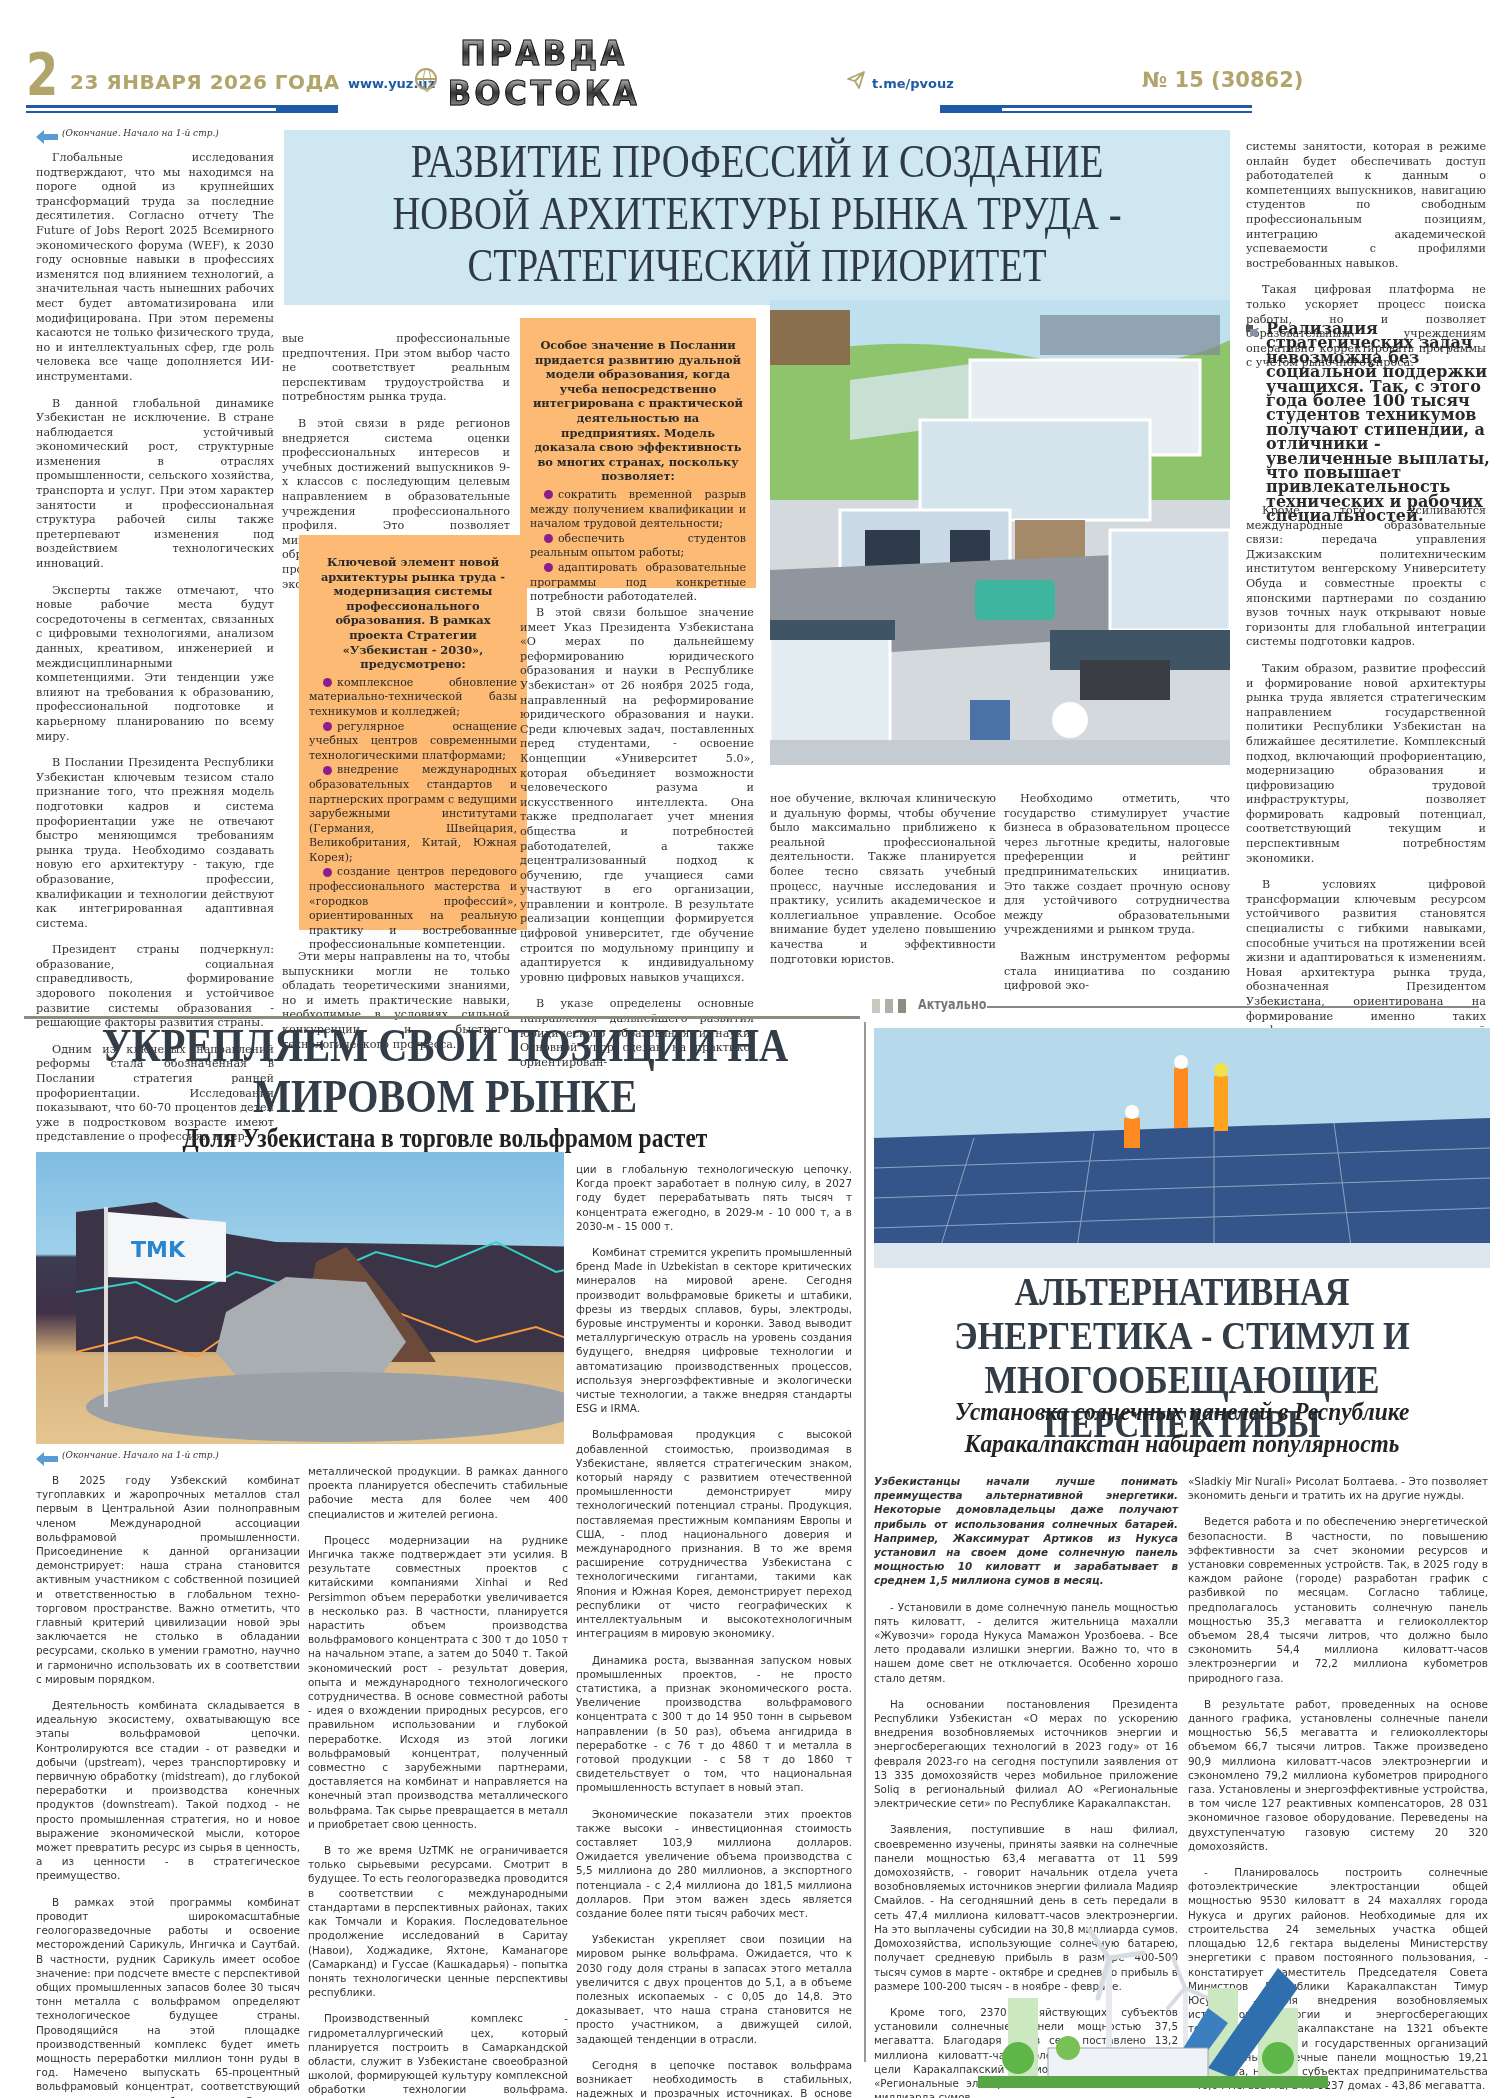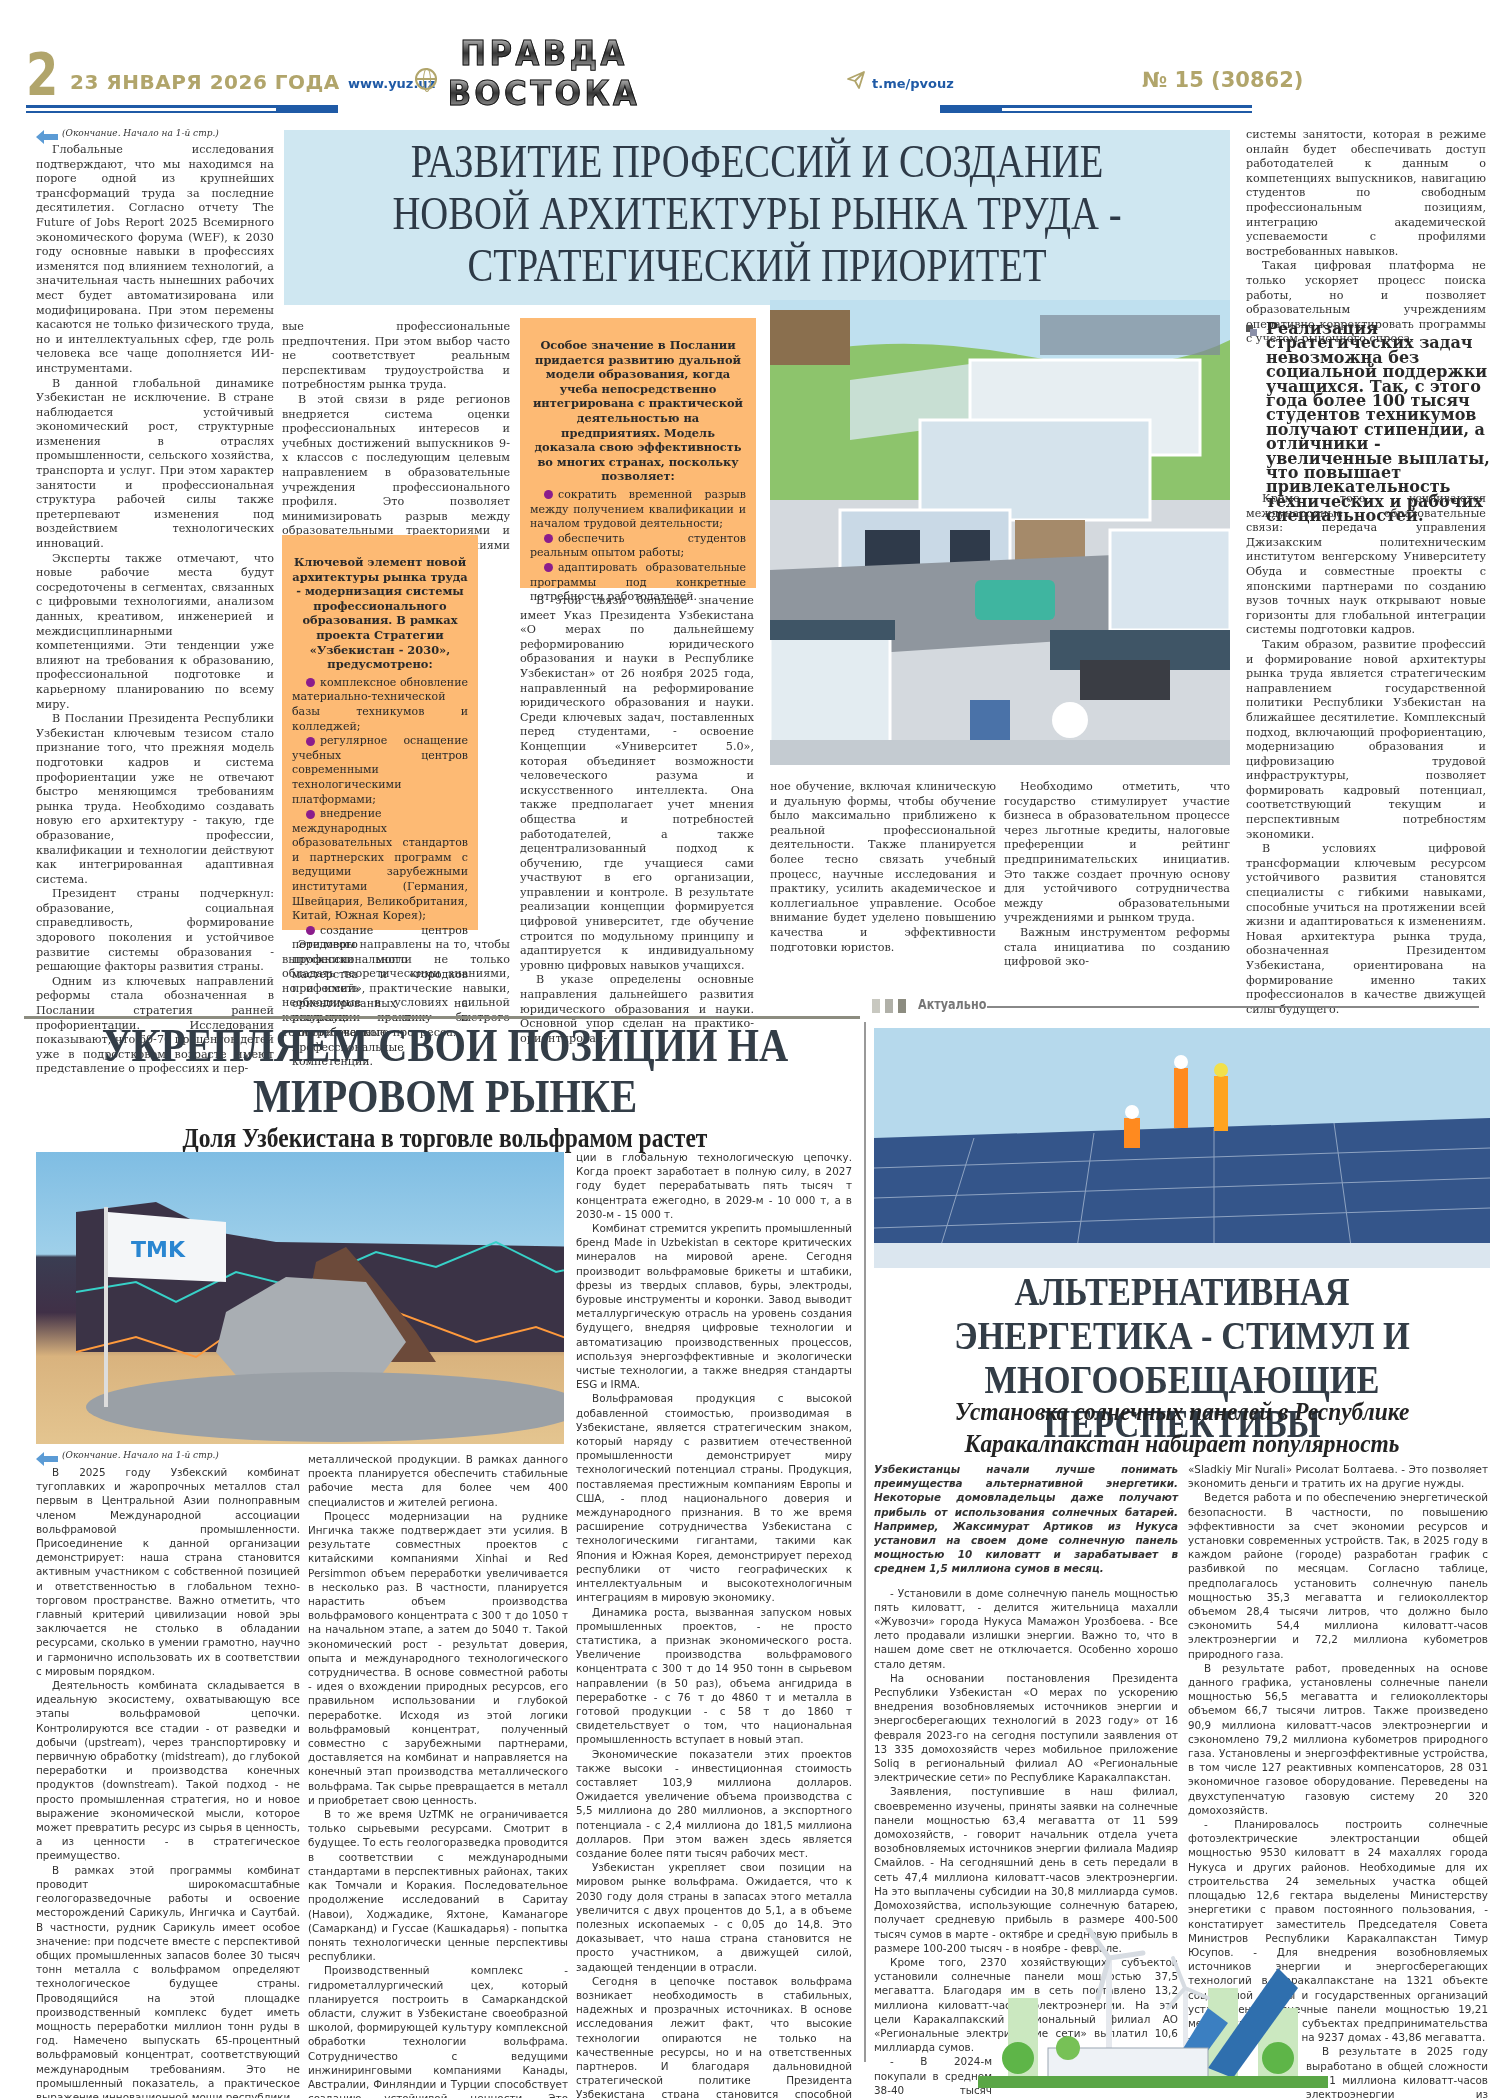--- a/index.html
+++ b/index.html
@@ -21,21 +21,21 @@
   .logo span { font-family: "DejaVu Sans", sans-serif; font-weight: bold; font-size: 34px; line-height: 40px; letter-spacing: 4px; color: #555; background: linear-gradient(#eee, #333 50%, #bbb); -webkit-background-clip: text; background-clip: text; color: transparent; -webkit-text-stroke: 1px #111; transform: scaleX(0.9); }
   .tg-icon { position: absolute; left: 846px; top: 70px; width: 20px; height: 20px; }
   .tg { position: absolute; left: 872px; top: 76px; font-family: "DejaVu Sans", sans-serif; font-weight: bold; font-size: 13px; color: #1f5aa6; }
   .issue { position: absolute; left: 1142px; top: 68px; font-family: "DejaVu Sans", sans-serif; font-weight: bold; font-size: 21px; color: #b1a56b; }
   .rule-right { position: absolute; left: 940px; top: 105px; width: 312px; height: 8px; }
   .rule-right .l1 { position: absolute; left: 0; top: 0; width: 312px; height: 3px; background: #1f5aa6; }
   .rule-right .l2 { position: absolute; left: 62px; top: 6px; width: 250px; height: 2px; background: #1f5aa6; }
   .rule-right .l3 { position: absolute; left: 0; top: 3px; width: 62px; height: 5px; background: #1f5aa6; }
 
   .col { position: absolute; font-size: 11.2px; line-height: 14.6px; text-align: justify; hyphens: auto; color: #333; }
-  .col p { text-indent: 16px; }
+  .col p { text-indent: 16px; margin-top: 12px; }
   .cont { font-style: italic; font-size: 9px; line-height: 11px; padding-left: 26px; position: relative; margin-bottom: 4px; }
   .cont .arrow { position: absolute; left: 0; top: 2px; width: 22px; height: 14px; }
   .sans { font-family: "DejaVu Sans", sans-serif; font-size: 10.4px; line-height: 14.2px; }
 
   .banner1 { position: absolute; left: 284px; top: 130px; width: 946px; height: 175px; background: #cfe7f1; }
   .h1 { position: absolute; font-family: "Liberation Serif", serif; color: #2e3a47; text-align: center; font-weight: normal; }
   .h1-a { left: 284px; top: 136px; width: 946px; font-size: 46px; line-height: 52px; transform: scaleX(0.84); }
   .box { position: absolute; background: #fdba74; padding: 20px 10px; font-size: 11px; line-height: 14.6px; }
   .box .lead { font-weight: bold; text-align: center; font-size: 11.4px; line-height: 14.6px; margin-bottom: 4px; }
   .box .bul { text-align: justify; text-indent: 14px; }
@@ -109,21 +109,21 @@
   <p>В Послании Президента Республики Узбекистан ключевым тезисом стало признание того, что прежняя модель подготовки кадров и система профориентации уже не отвечают быстро меняющимся требованиям рынка труда. Необходимо создавать новую его архитектуру - такую, где образование, профессии, квалификации и технологии действуют как интегрированная адаптивная система.</p>
   <p>Президент страны подчеркнул: образование, социальная справедливость, формирование здорового поколения и устойчивое развитие системы образования - решающие факторы развития страны.</p>
   <p>Одним из ключевых направлений реформы стала обозначенная в Послании стратегия ранней профориентации. Исследования показывают, что 60-70 процентов детей уже в подростковом возрасте имеют представление о профессиях и пер-</p>
 </div>
 
 <div class="col" style="left:282px; top:320px; width:228px;">
   <p style="text-indent:0">вые профессиональные предпочтения. При этом выбор часто не соответствует реальным перспективам трудоустройства и потребностям рынка труда.</p>
   <p>В этой связи в ряде регионов внедряется система оценки профессиональных интересов и учебных достижений выпускников 9-х классов с последующим целевым направлением в образовательные учреждения профессионального профиля. Это позволяет минимизировать разрыв между образовательными траекториями и профессиональными ожиданиями экономики.</p>
 </div>
 
-<div class="box" style="left:282px; top:535px; width:196px; height:395px;">
+<div class="box" style="left:299px; top:535px; width:228px; height:395px;">
   <div class="lead">Ключевой элемент новой архитектуры рынка труда - модернизация системы профессионального образования. В рамках проекта Стратегии «Узбекистан - 2030», предусмотрено:</div>
   <div class="bul"><span class="dot"></span><span>комплексное обновление материально-технической базы техникумов и колледжей;</span></div>
   <div class="bul"><span class="dot"></span><span>регулярное оснащение учебных центров современными технологическими платформами;</span></div>
   <div class="bul"><span class="dot"></span><span>внедрение международных образовательных стандартов и партнерских программ с ведущими зарубежными институтами (Германия, Швейцария, Великобритания, Китай, Южная Корея);</span></div>
   <div class="bul"><span class="dot"></span><span>создание центров передового профессионального мастерства и «городков профессий», ориентированных на реальную практику и востребованные профессиональные компетенции.</span></div>
 </div>
 
 <div class="col" style="left:282px; top:938px; width:228px;">
   <p>Эти меры направлены на то, чтобы выпускники могли не только обладать теоретическими знаниями, но и иметь практические навыки, необходимые в условиях сильной конкуренции и быстрого технологического прогресса.</p>
 </div>

